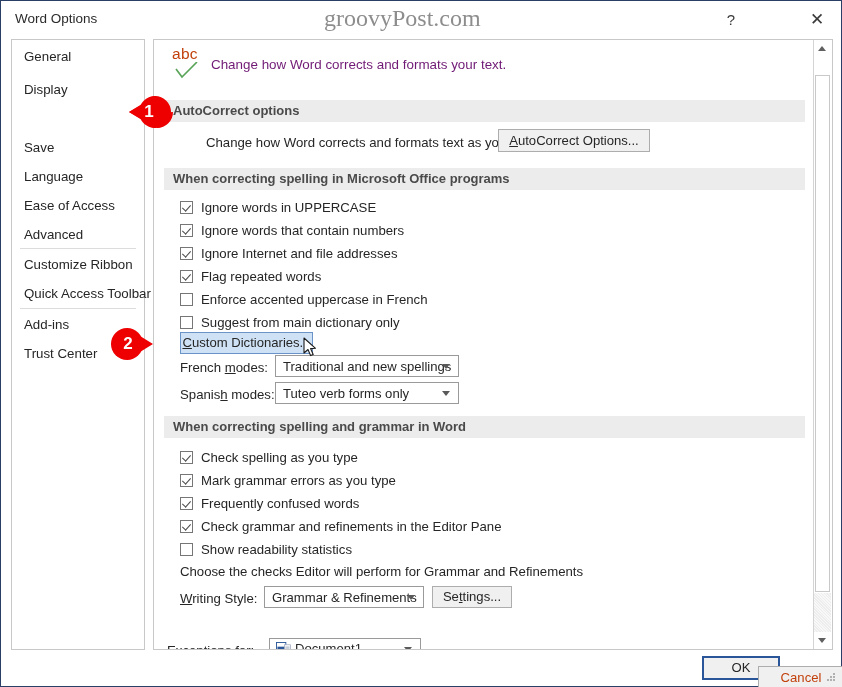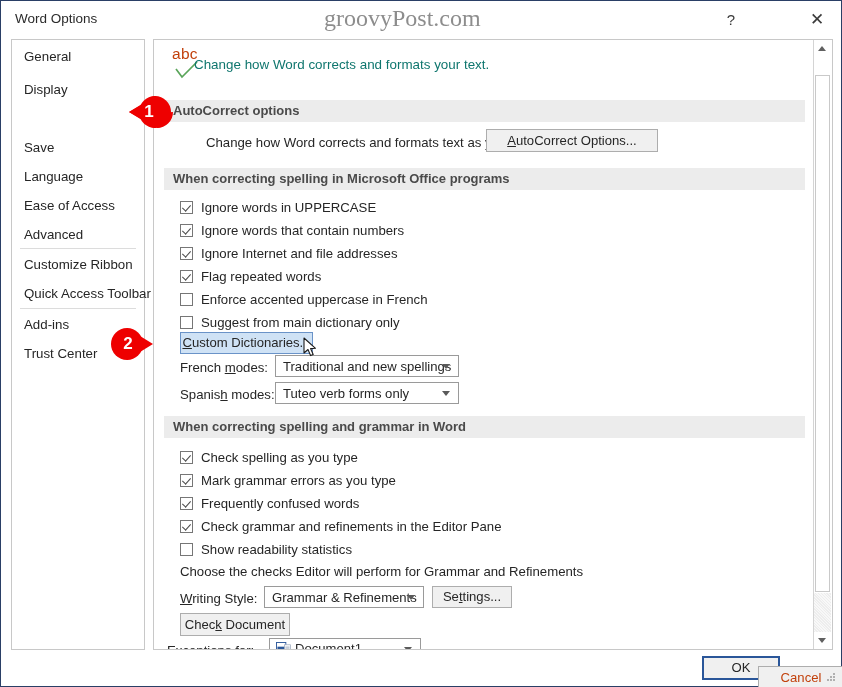--- a/index.html
+++ b/index.html
@@ -91,22 +91,22 @@
   }
   #abc-text {
     position: absolute; left: 0; top: 0;
     font-size: 15.5px; color: #c2410c;
     letter-spacing: 0.3px;
   }
   #abc-check {
     position: absolute; left: 3px; top: 17px;
   }
   #intro-text {
-    position: absolute; left: 40px; top: 17px;
-    font-size: 13.4px; color: #0f766e;
+    position: absolute; left: 57px; top: 17px;
+    font-size: 13.4px; color: #701a75;
     white-space: nowrap;
   }
   .section-head {
     position: absolute; left: 10px;
     width: 641px; height: 22px;
     background: #ececec;
     font-size: 13px; font-weight: bold;
     color: #4a4a4a;
     line-height: 22px;
     padding-left: 9px;
@@ -303,21 +303,21 @@
       <div id="abc-icon">
         <div id="abc-text">abc</div>
         <svg id="abc-check" width="24" height="18" viewBox="0 0 24 18">
           <polyline points="1,7 7,15 22,0" fill="none" stroke="#5aa55a" stroke-width="1.7"></polyline>
         </svg>
       </div>
       <div id="intro-text">Change how Word corrects and formats your text.</div>
 
       <div class="section-head" style="top:60px">AutoCorrect options</div>
       <div class="plain-text" style="left:52px; top:95px">Change how Word corrects and formats text as you type:</div>
-      <div class="btn" style="left:332px; top:89px; width:172px; height:23px; line-height:21px">
+      <div class="btn" style="left:344px; top:89px; width:152px; height:23px; line-height:21px">
         <span class="u">A</span><span>utoCorrect Options...</span>
       </div>
 
       <div class="section-head" style="top:128px">When correcting spelling in Microsoft Office programs</div>
 
       <div class="cbrow" style="top:158px">
         <span class="cbox checked"></span>
         <span class="cblabel">Ignore words in UPPERCASE</span>
       </div>
       <div class="cbrow" style="top:181px">
@@ -390,23 +390,20 @@
         <span class="u">W</span><span>riting Style:</span>
       </div>
       <div class="combo" style="left:110px; top:546px; width:160px; height:22px; line-height:21px">
         <span class="cvalue">Grammar &amp; Refinements</span>
         <span class="arrow"></span>
       </div>
       <div class="btn" style="left:278px; top:546px; width:80px; height:22px; line-height:20px">
         <span>Se</span><span class="u">t</span><span>tings...</span>
       </div>
 
-      <div class="btn" style="left:26px; top:573px; width:110px; height:23px; line-height:21px">
-        <span>Chec</span><span class="u">k</span><span> Document</span>
-      </div>
 
       <div class="plain-text" style="left:13px; top:603px">Exceptions for:</div>
       <div class="combo" style="left:115px; top:598px; width:152px; height:21px; line-height:20px">
         <svg id="doc-icon" viewBox="0 0 16 15">
           <rect x="0.5" y="0.5" width="10" height="13" fill="#ffffff" stroke="#2b579a"></rect>
           <rect x="1.5" y="5" width="8" height="5.5" fill="#2b579a"></rect>
           <rect x="9" y="3" width="6.5" height="9" fill="#ffffff" stroke="#9aa7bb" stroke-width="0.8"></rect>
           <rect x="10" y="5" width="4.5" height="0.9" fill="#8d9cb0"></rect>
           <rect x="10" y="7" width="4.5" height="0.9" fill="#8d9cb0"></rect>
           <rect x="10" y="9" width="4.5" height="0.9" fill="#8d9cb0"></rect>

